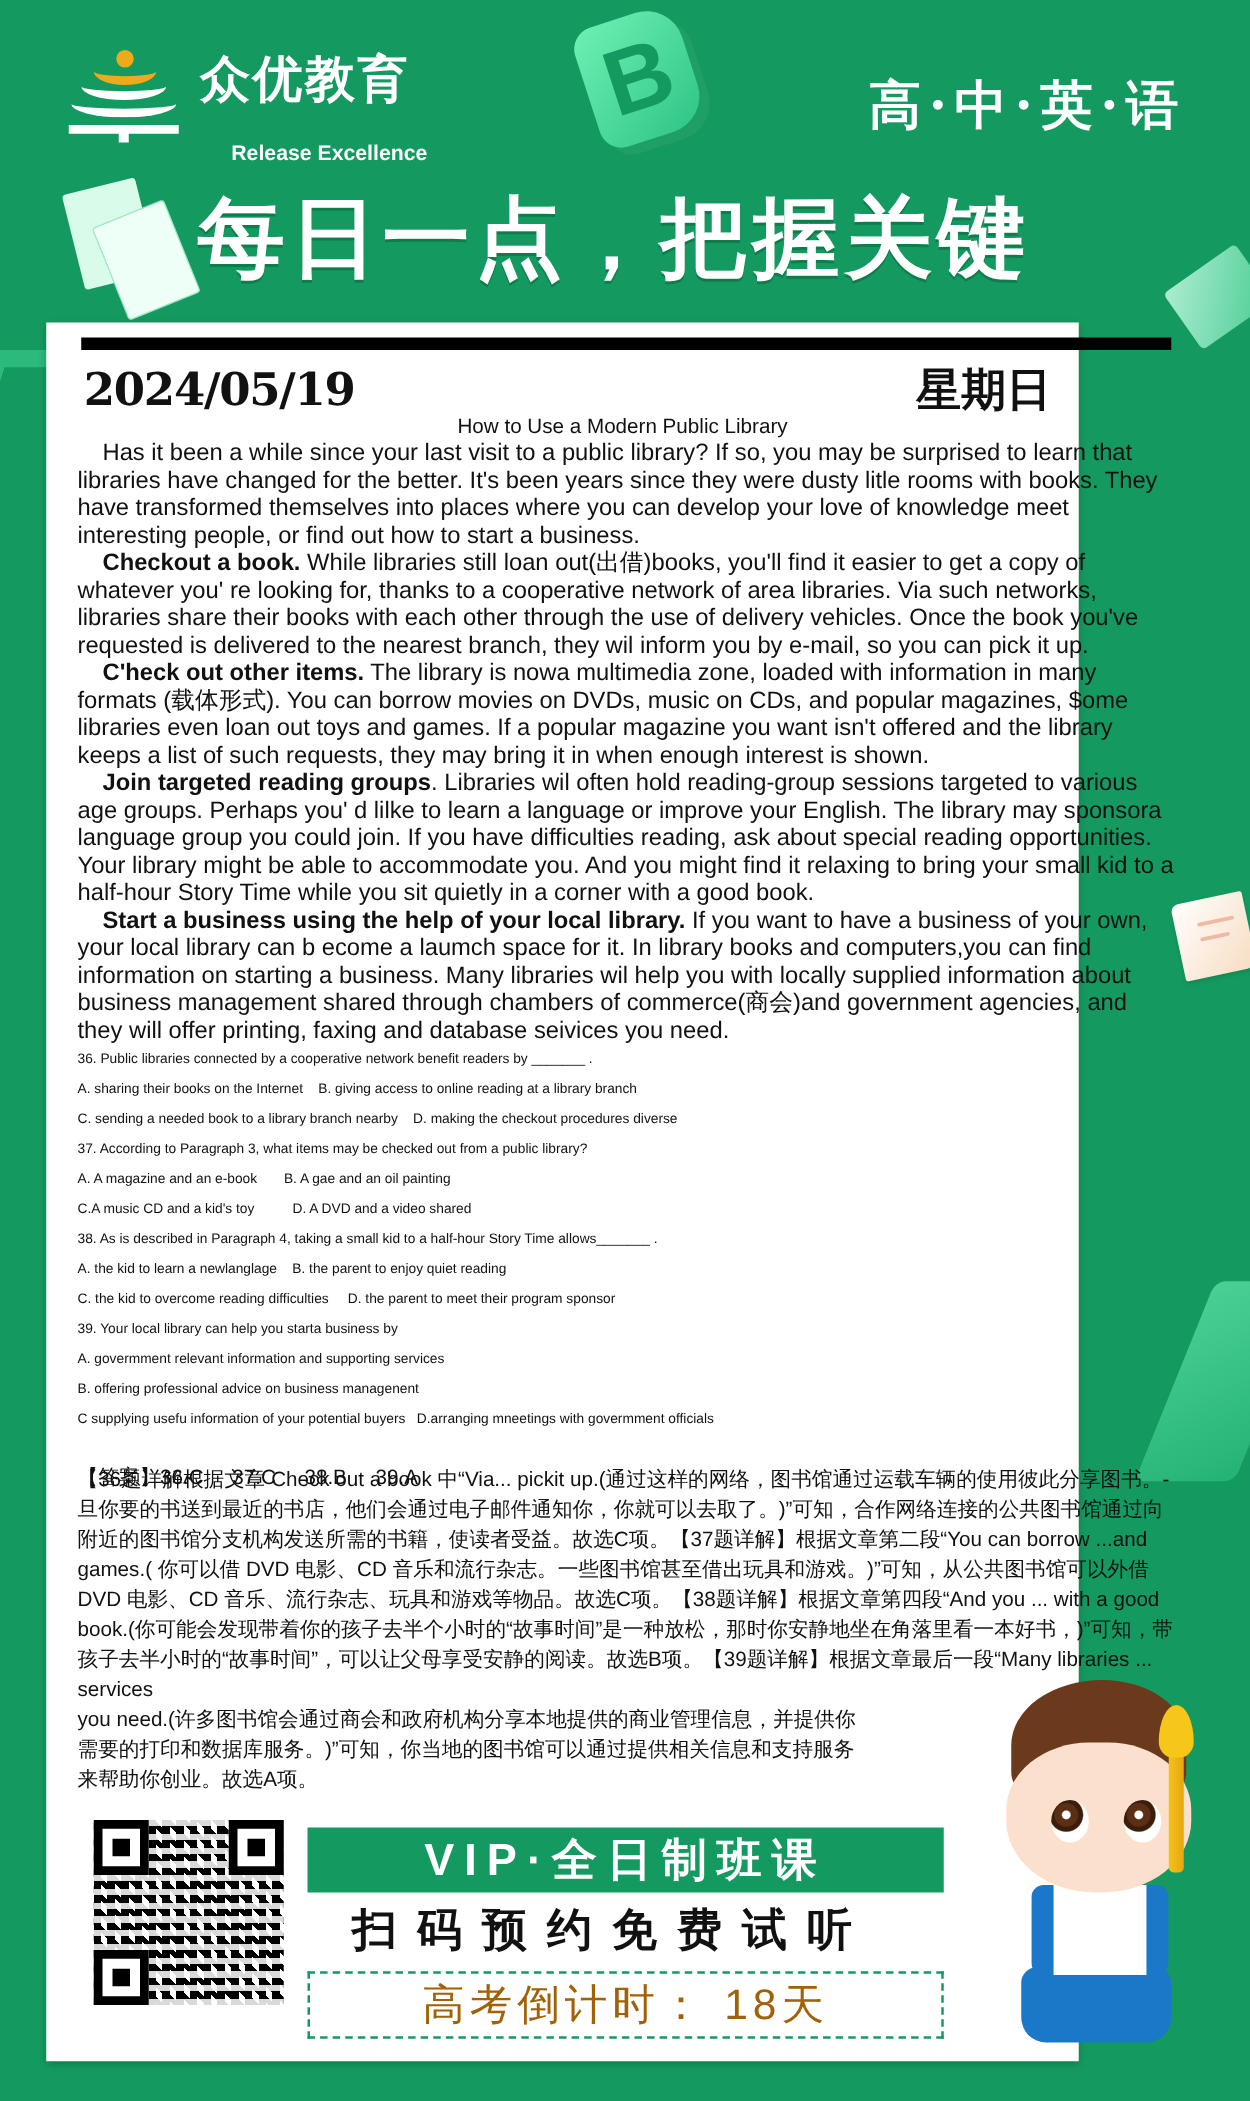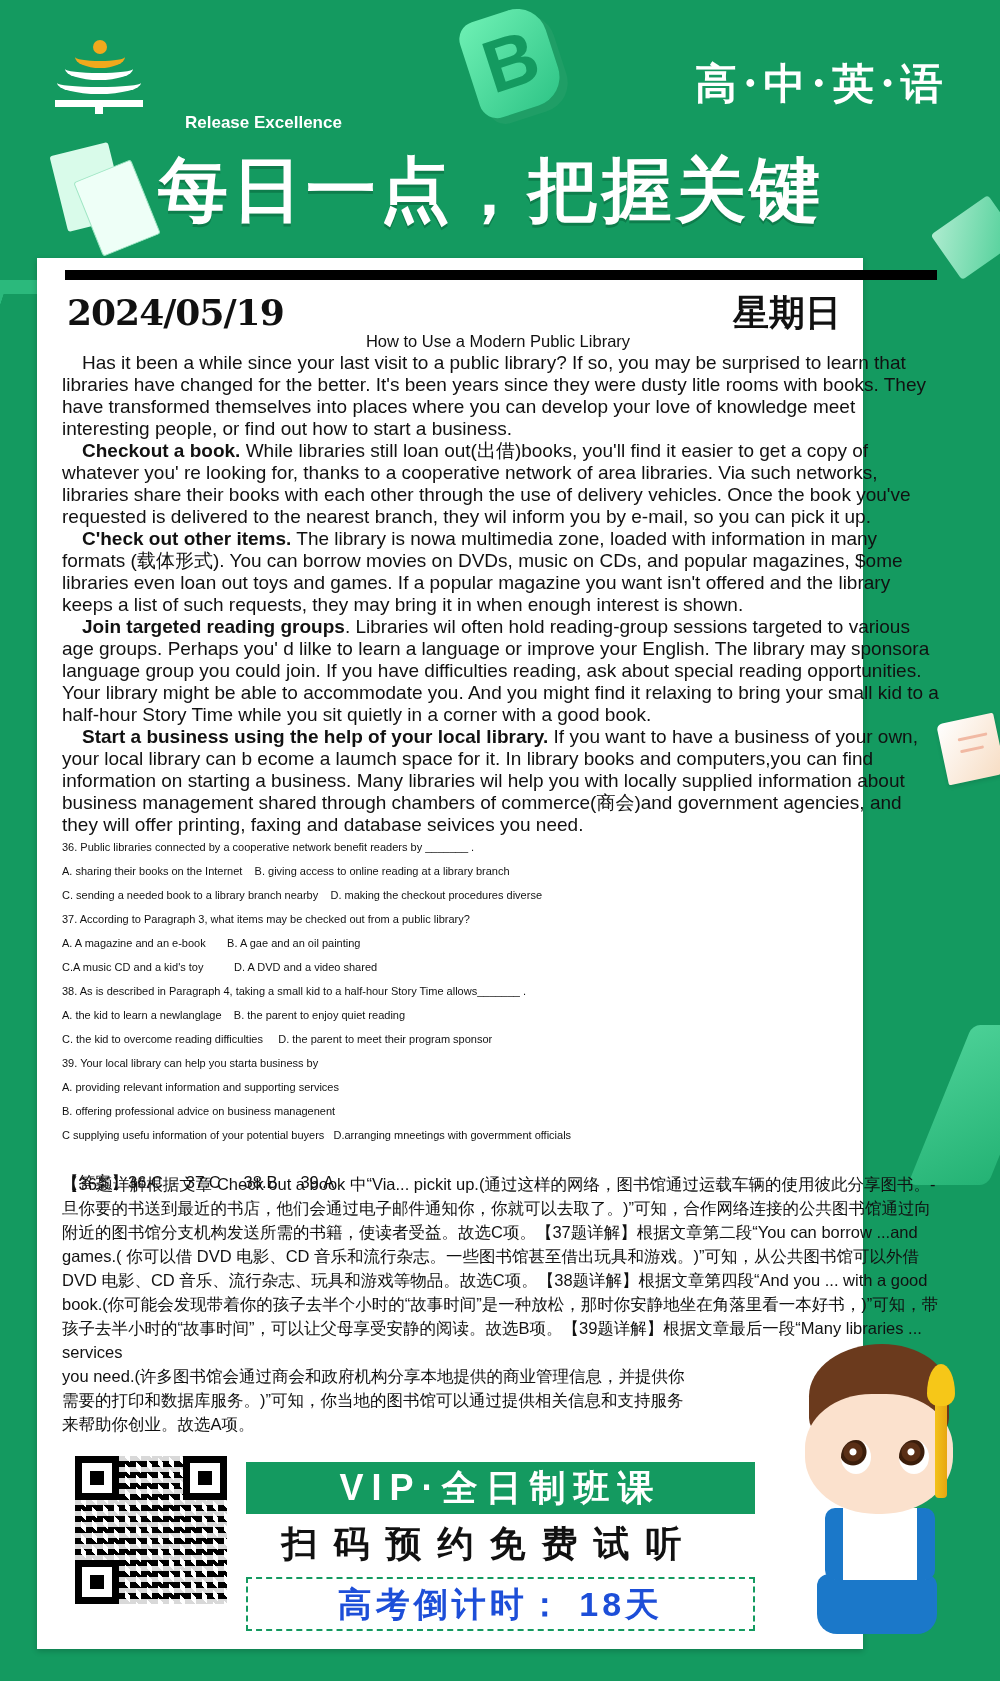--- a/index.html
+++ b/index.html
@@ -85,21 +85,21 @@
       #fff; }
   .qr-inner { position: absolute; inset: 0; background:
       repeating-linear-gradient(0deg, rgba(255,255,255,.85) 0 5px, transparent 5px 11px),
       repeating-linear-gradient(45deg, #000 0 4px, transparent 4px 9px); mix-blend-mode: normal; }
   .qr-finder { position: absolute; width: 44px; height: 44px; border: 7px solid #000; background: #fff; }
   .qr-finder::after { content:""; position:absolute; left: 8px; top: 8px; width: 14px; height: 14px; background:#000; }
   .qr-finder.tl { left: 0; top: 0; } .qr-finder.tr { right: 0; top: 0; } .qr-finder.bl { left: 0; bottom: 0; }
 
   .vip-box { position: absolute; left: 209px; top: 1204px; width: 509px; height: 52px; background: #149a60; color: #fff; font-size: 36px; font-weight: bold; letter-spacing: 8px; text-align: center; line-height: 52px; }
   .scan-text { position: absolute; left: 198px; top: 1262px; width: 509px; text-align: center; font-size: 36px; font-weight: bold; letter-spacing: 16px; line-height: 48px; color: #111; }
-  .countdown { position: absolute; left: 209px; top: 1319px; width: 509px; height: 54px; border: 2px dashed #149a60; text-align: center; font-size: 34px; font-weight: bold; color: #1d4ed8; line-height: 50px; letter-spacing: 4px; }
+  .countdown { position: absolute; left: 209px; top: 1319px; width: 509px; height: 54px; border: 2px dashed #149a60; text-align: center; font-size: 34px; font-weight: normal; color: #a16207; line-height: 50px; letter-spacing: 4px; }
 
   
   .mascot { position: absolute; left: 777px; top: 1336px; width: 190px; height: 310px; }
   .m-hair { position: absolute; left: 32px; top: 8px; width: 140px; height: 100px; background: #6b3a1d; border-radius: 60% 55% 30% 30%; }
   .m-head { position: absolute; left: 28px; top: 58px; width: 148px; height: 120px; background: #fbe1cd; border-radius: 45% 45% 48% 48%; }
   .m-eye { position: absolute; top: 104px; width: 30px; height: 34px; border-radius: 50%; background: radial-gradient(circle at 40% 35%, #fff 0 3px, #5a2f16 4px 9px, #3a1d0b 10px 13px, #fff 14px); }
   .m-eye.l { left: 64px; } .m-eye.r { left: 122px; }
   .m-body { position: absolute; left: 48px; top: 172px; width: 110px; height: 72px; background: #fff; border-radius: 10px; border-left: 18px solid #1b78c9; border-right: 18px solid #1b78c9; }
   .m-legs { position: absolute; left: 40px; top: 238px; width: 120px; height: 60px; background: #1b78c9; border-radius: 12px 12px 20px 20px; }
   .m-torch { position: absolute; left: 158px; top: 62px; width: 12px; height: 100px; background: linear-gradient(90deg,#f3c21a,#e7a611); border-radius: 4px; }
@@ -114,20 +114,21 @@
 
 <div class="logo">
   <div class="logo-mark">
     <div class="dot"></div>
       <div class="arc1"></div>
       <div class="arc2"></div>
       <div class="arc3"></div>
       <div class="base"></div>
       <div class="stem"></div>
   </div>
+  <div class="logo-cn">众优教育</div>
   <div class="logo-en">Release Excellence</div>
 </div>
 <div class="b-block">B</div>
 <div class="subject">高·中·英·语</div>
 
 <div class="banner-papers">
   <div class="paper1"></div>
     <div class="paper2"></div>
 </div>
 <div class="banner-title">每日一点，把握关键</div>
@@ -150,21 +151,21 @@
     <div class="q-line">36. Public libraries connected by a cooperative network benefit readers by _______ .</div>
     <div class="q-line">A. sharing their books on the Internet    B. giving access to online reading at a library branch</div>
     <div class="q-line">C. sending a needed book to a library branch nearby    D. making the checkout procedures diverse</div>
     <div class="q-line">37. According to Paragraph 3, what items may be checked out from a public library?</div>
     <div class="q-line">A. A magazine and an e-book       B. A gae and an oil painting</div>
     <div class="q-line">C.A music CD and a kid's toy          D. A DVD and a video shared</div>
     <div class="q-line">38. As is described in Paragraph 4, taking a small kid to a half-hour Story Time allows_______ .</div>
     <div class="q-line">A. the kid to learn a newlanglage    B. the parent to enjoy quiet reading</div>
     <div class="q-line">C. the kid to overcome reading difficulties     D. the parent to meet their program sponsor</div>
     <div class="q-line">39. Your local library can help you starta business by</div>
-    <div class="q-line">A. providing relevant information and supporting services</div>
+    <div class="q-line">A. govermment relevant information and supporting services</div>
     <div class="q-line">B. offering professional advice on business managenent</div>
     <div class="q-line">C supplying usefu information of your potential buyers   D.arranging mneetings with govermment officials</div>
   </div>
 
   <div class="answers" style="white-space:pre">【答案】36.C     37.C     38.B     39.A</div>
   <div class="explain">
     <div>【36题详解根据文章 Check out a book 中“Via... pickit up.(通过这样的网络，图书馆通过运载车辆的使用彼此分享图书。-旦你要的书送到最近的书店，他们会通过电子邮件通知你，你就可以去取了。)”可知，合作网络连接的公共图书馆通过向附近的图书馆分支机构发送所需的书籍，使读者受益。故选C项。【37题详解】根据文章第二段“You can borrow ...and games.( 你可以借 DVD 电影、CD 音乐和流行杂志。一些图书馆甚至借出玩具和游戏。)”可知，从公共图书馆可以外借 DVD 电影、CD 音乐、流行杂志、玩具和游戏等物品。故选C项。【38题详解】根据文章第四段“And you ... with a good book.(你可能会发现带着你的孩子去半个小时的“故事时间”是一种放松，那时你安静地坐在角落里看一本好书，)”可知，带孩子去半小时的“故事时间”，可以让父母享受安静的阅读。故选B项。【39题详解】根据文章最后一段“Many libraries ... services</div>
     <div class="explain-narrow">you need.(许多图书馆会通过商会和政府机构分享本地提供的商业管理信息，并提供你需要的打印和数据库服务。)”可知，你当地的图书馆可以通过提供相关信息和支持服务来帮助你创业。故选A项。</div>
   </div>
 

